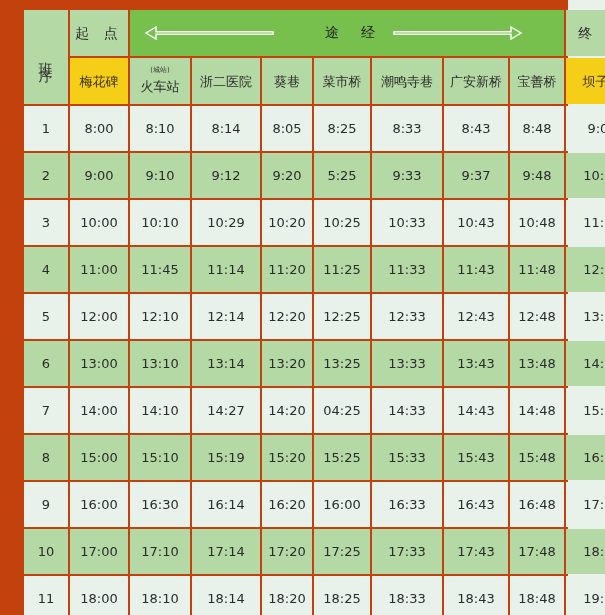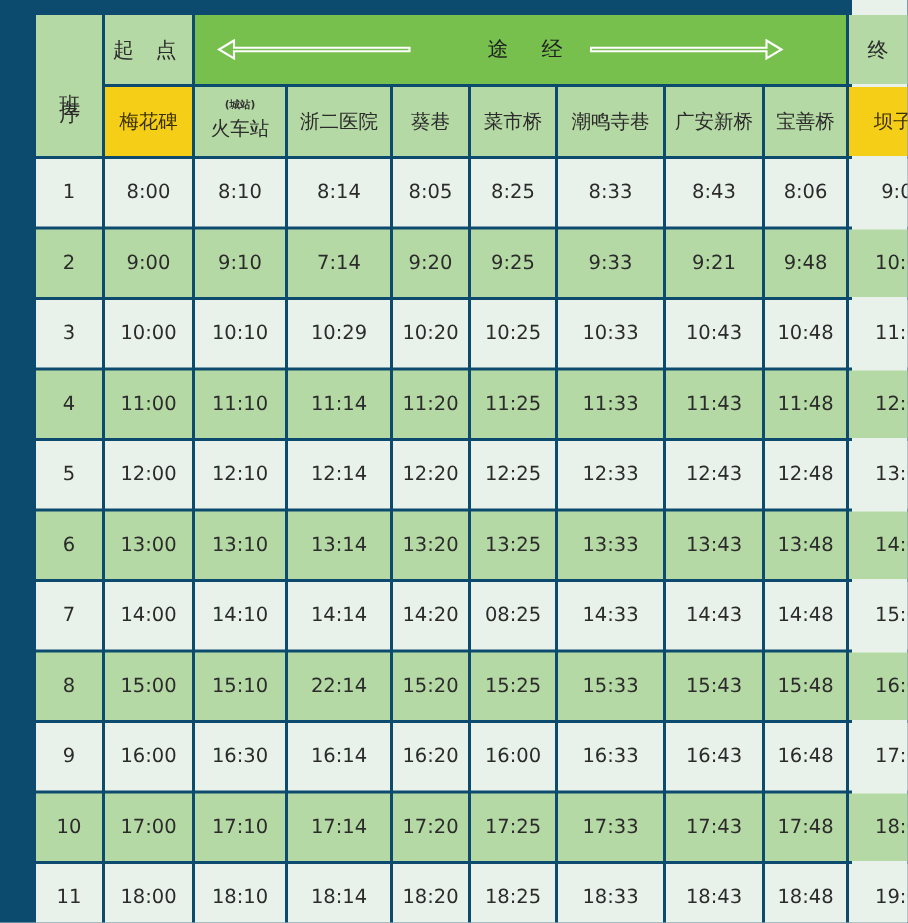--- a/index.html
+++ b/index.html
@@ -11,21 +11,21 @@
     height: 615px;
     background: #e8f2ea;
     font-family: "DejaVu Sans", "Liberation Sans", sans-serif;
     overflow: hidden;
   }
 
   #timetable-root {
     position: relative;
     width: 568px;
     height: 615px;
-    background: #0c4a6e;
+    background: #c2410c;
     box-sizing: border-box;
   }
 
   table.schedule {
     position: absolute;
     left: 22px;
     top: 8px;
     width: 548px;
     border-collapse: separate;
     border-spacing: 2px;
@@ -108,21 +108,20 @@
     font-size: 13px;
     line-height: 1.15;
     display: inline-block;
   }
   .station-sub {
     display: block;
     font-size: 7px;
     line-height: 1.1;
     color: #333;
     margin-bottom: 6px;
-    font-weight: bold;
   }
 
   
   tbody tr.row-odd td { background: #e8f2ea; }
   tbody tr.row-even td { background: #b5d9a4; }
   tbody td {
     height: 45px;
     font-size: 13px;
     color: #262626;
   }
@@ -212,51 +211,51 @@
     <tbody>
       <tr class="row-odd">
         <td class="seq">1</td>
         <td>8:00</td>
         <td>8:10</td>
         <td>8:14</td>
         <td>8:05</td>
         <td>8:25</td>
         <td>8:33</td>
         <td>8:43</td>
-        <td>8:06</td>
+        <td>8:48</td>
         <td>9:00</td>
       </tr>
       <tr class="row-even">
         <td class="seq">2</td>
         <td>9:00</td>
         <td>9:10</td>
-        <td>7:14</td>
+        <td>9:12</td>
         <td>9:20</td>
-        <td>9:25</td>
+        <td>5:25</td>
         <td>9:33</td>
-        <td>9:21</td>
+        <td>9:37</td>
         <td>9:48</td>
         <td>10:00</td>
       </tr>
       <tr class="row-odd">
         <td class="seq">3</td>
         <td>10:00</td>
         <td>10:10</td>
         <td>10:29</td>
         <td>10:20</td>
         <td>10:25</td>
         <td>10:33</td>
         <td>10:43</td>
         <td>10:48</td>
         <td>11:00</td>
       </tr>
       <tr class="row-even">
         <td class="seq">4</td>
         <td>11:00</td>
-        <td>11:10</td>
+        <td>11:45</td>
         <td>11:14</td>
         <td>11:20</td>
         <td>11:25</td>
         <td>11:33</td>
         <td>11:43</td>
         <td>11:48</td>
         <td>12:00</td>
       </tr>
       <tr class="row-odd">
         <td class="seq">5</td>
@@ -279,33 +278,33 @@
         <td>13:25</td>
         <td>13:33</td>
         <td>13:43</td>
         <td>13:48</td>
         <td>14:00</td>
       </tr>
       <tr class="row-odd">
         <td class="seq">7</td>
         <td>14:00</td>
         <td>14:10</td>
-        <td>14:14</td>
+        <td>14:27</td>
         <td>14:20</td>
-        <td>08:25</td>
+        <td>04:25</td>
         <td>14:33</td>
         <td>14:43</td>
         <td>14:48</td>
         <td>15:00</td>
       </tr>
       <tr class="row-even">
         <td class="seq">8</td>
         <td>15:00</td>
         <td>15:10</td>
-        <td>22:14</td>
+        <td>15:19</td>
         <td>15:20</td>
         <td>15:25</td>
         <td>15:33</td>
         <td>15:43</td>
         <td>15:48</td>
         <td>16:00</td>
       </tr>
       <tr class="row-odd">
         <td class="seq">9</td>
         <td>16:00</td>

